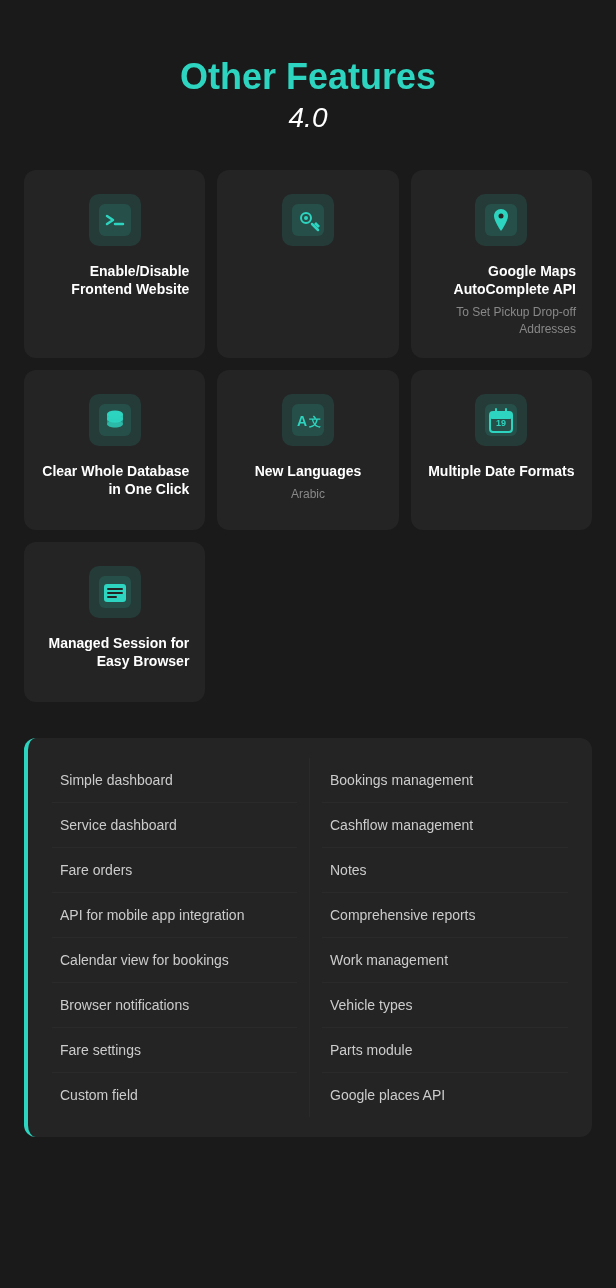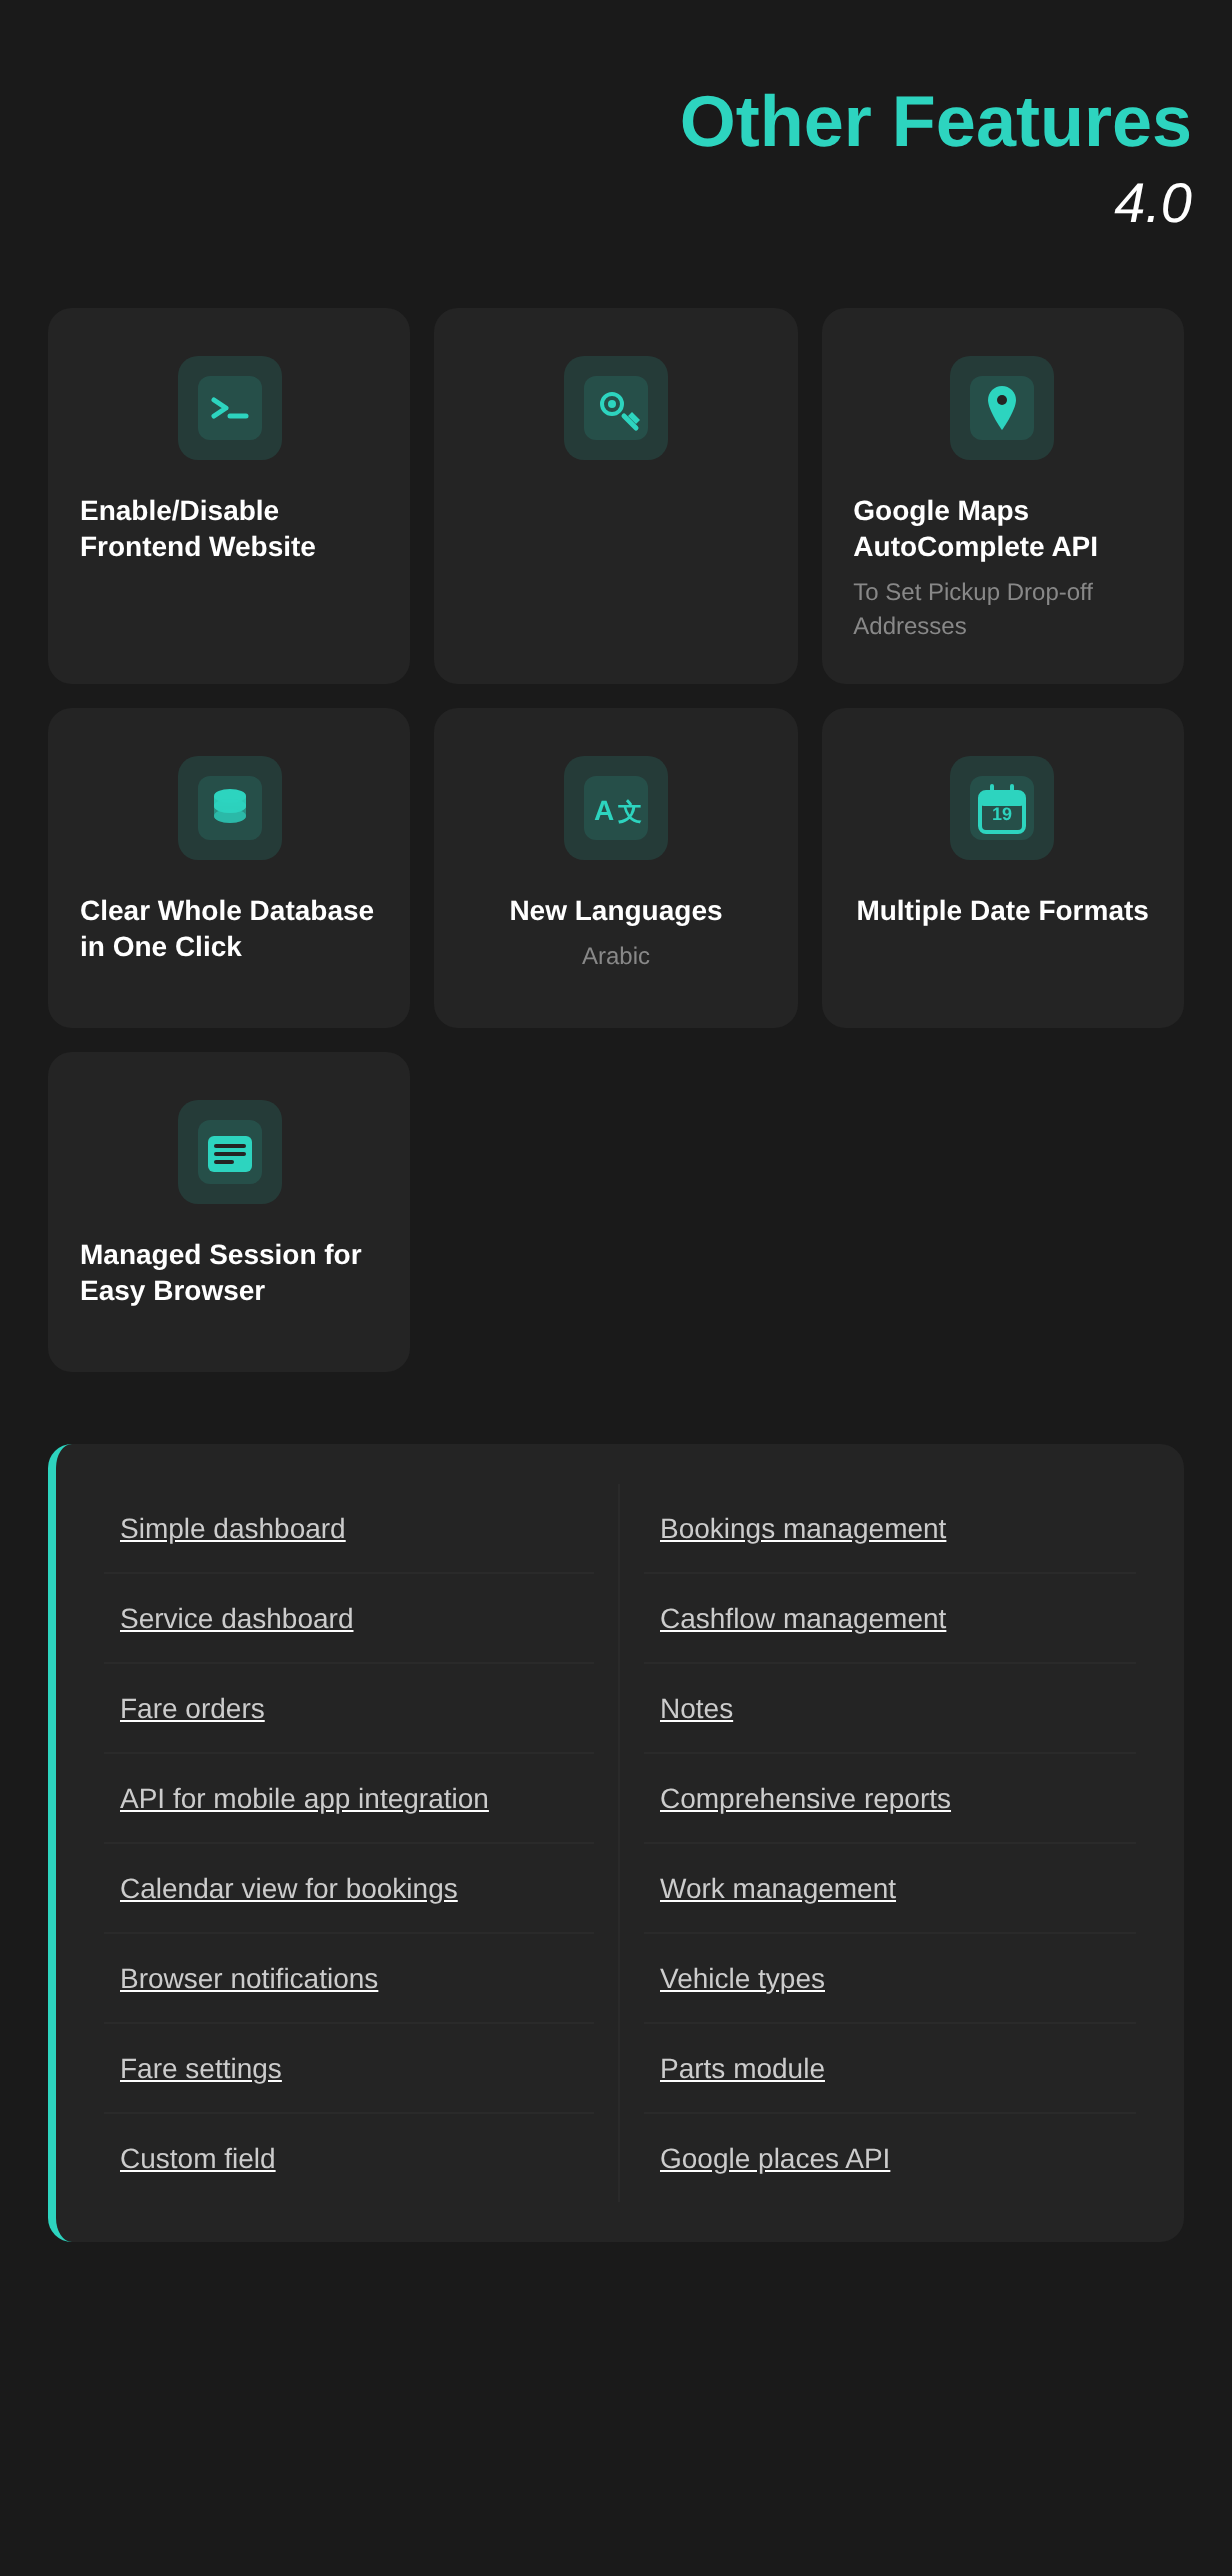--- a/index.html
+++ b/index.html
@@ -5,22 +5,23 @@
     * { box-sizing: border-box; margin: 0; padding: 0; }
     body {
       background-color: #1a1a1a;
       font-family: -apple-system, BlinkMacSystemFont, 'Segoe UI', sans-serif;
       color: #ffffff;
       width: 616px;
       min-height: 1288px;
     }
 
     .page-header {
-      text-align: right;
+      text-align: center;
       padding: 40px 20px 20px;
+      margin-top: 16px;
     }
 
     .page-title {
       font-size: 36px;
       font-weight: 700;
       color: #2dd4bf;
     }
 
     .page-version {
       font-size: 28px;
@@ -37,21 +38,21 @@
       padding: 16px 24px;
     }
 
     .feature-card {
       background-color: #242424;
       border-radius: 12px;
       padding: 24px 16px 20px;
       display: flex;
       flex-direction: column;
       align-items: center;
-      text-align: left;
+      text-align: right;
       min-height: 160px;
     }
 
     .feature-icon {
       width: 52px;
       height: 52px;
       background-color: #2dd4bf22;
       border-radius: 10px;
       display: flex;
       align-items: center;
@@ -74,21 +75,20 @@
       color: #888888;
       line-height: 1.4;
     }
 
     .list-section {
       margin: 20px 24px 30px;
       background-color: #242424;
       border-radius: 12px;
       border-left: 4px solid #2dd4bf;
       padding: 20px 24px;
-      text-decoration: underline;
     }
 
     .list-grid {
       display: grid;
       grid-template-columns: 1fr 1fr;
       gap: 0;
     }
 
     .list-item {
       padding: 14px 8px;

